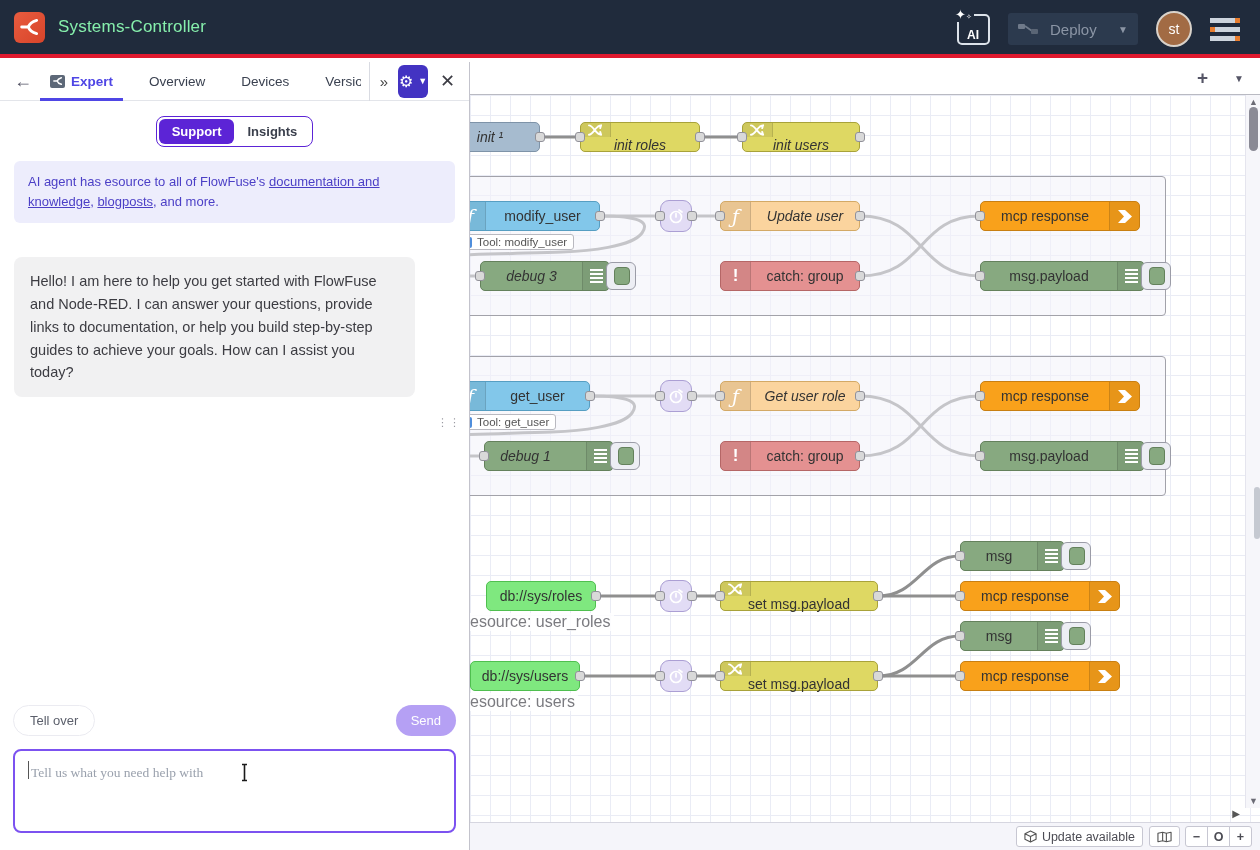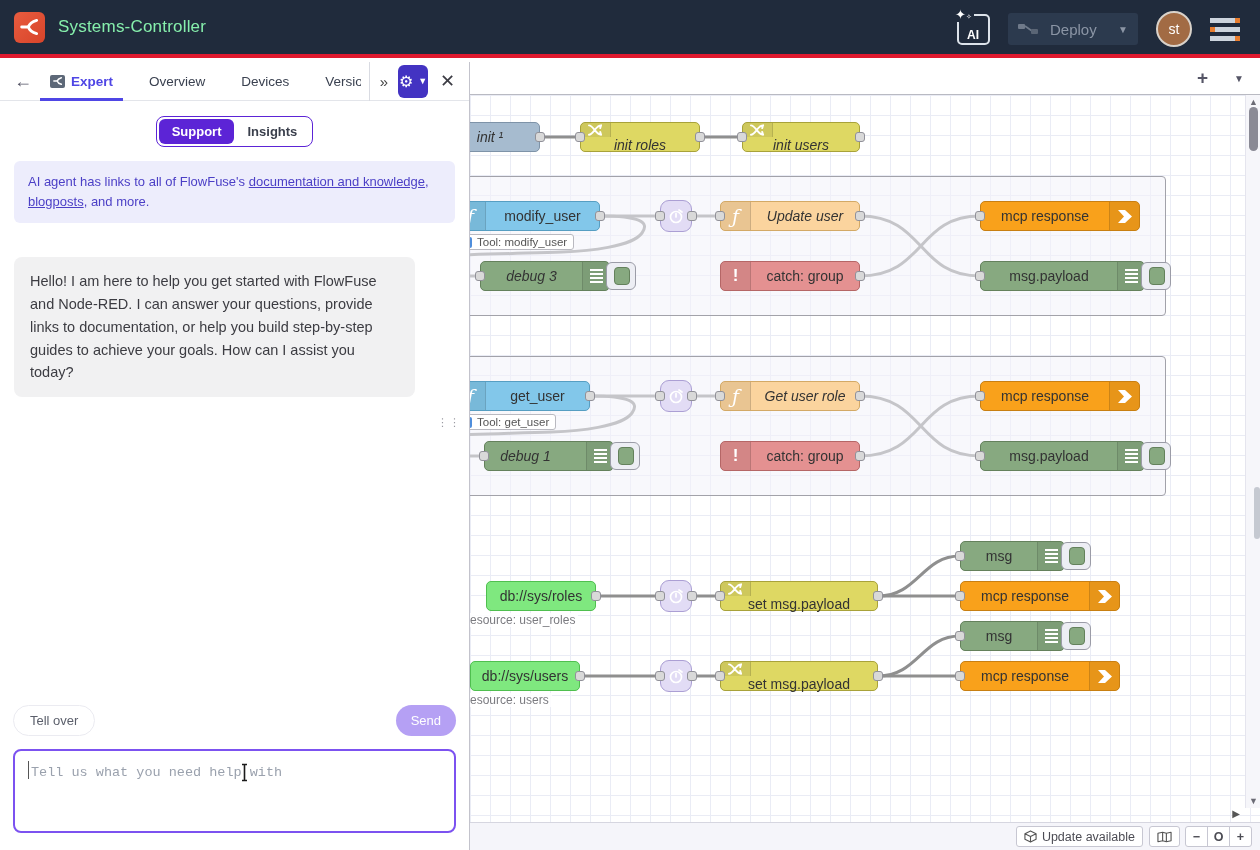--- a/index.html
+++ b/index.html
@@ -56,21 +56,21 @@
   .bubble { margin:20px 54px 0 14px; background:#f1f1f2; border-radius:8px; padding:13px 16px;
     font-size:14.5px; line-height:1.57; color:#3c3c42; flex:none; }
 
   .chat-controls { margin-top:auto; display:flex; align-items:center; padding:0 13px; flex:none; }
   .startover-btn { border:1px solid #ebebf1; background:#fff; border-radius:16px; padding:7px 16px;
     font-size:13px; color:#5b5f6b; cursor:pointer; }
   .send-btn { margin-left:auto; background:#b5a0f4; border:none; border-radius:16px; padding:8px 15px;
     font-size:13px; color:#fff; cursor:pointer; }
   .input-wrap { margin:13px; position:relative; flex:none; }
   .chat-input { width:100%; height:84px; border:2px solid #7c52f0; border-radius:8px; resize:none;
-    font-family:Liberation Mono, monospace; font-size:13.5px; color:#333; padding:14px 16px; outline:none; }
+    font-family:Liberation Serif, serif; font-size:13.5px; color:#333; padding:14px 16px; outline:none; }
   .chat-input::placeholder { color:#9aa1ad; }
   .fake-caret { position:absolute; left:15px; top:12px; width:1px; height:18px; background:#555; }
   .ibeam { position:absolute; left:226px; top:14px; }
   .grip { position:absolute; right:8px; top:356px; color:#9a9aa2; font-size:11px; letter-spacing:1px; line-height:9px; }
 
   
   #editor { position:absolute; left:470px; top:62px; width:790px; height:788px; background:#fff; }
   #flowtabs { position:absolute; left:0; top:0; width:790px; height:33px; background:#fff; border-bottom:1px solid #b9bac2; }
   #flowtabs .plus { position:absolute; right:52px; top:5px; color:#556; font-size:19px; font-weight:bold; cursor:pointer; }
   #flowtabs .list-caret { position:absolute; right:16px; top:11px; color:#556; font-size:10px; cursor:pointer; }
@@ -108,21 +108,21 @@
     border-radius:3px; top:50%; margin-top:-5px; cursor:crosshair; }
   .port.pin { left:-6px; } .port.pout { right:-6px; }
   .dbtn { position:absolute; right:-27px; top:0px; width:30px; height:28px; background:#edeef4;
     border:1px solid #9b9ca7; border-radius:6px; cursor:pointer; }
   .dbtn i { position:absolute; left:7px; top:4px; width:16px; height:18px; background:#87a980;
     border:1px solid #64815c; border-radius:4px; display:block; }
 
   .nbadge { position:absolute; height:16px; background:#fff; border:1px solid #b9b9c0; border-radius:3px;
     font-size:11.5px; color:#555; display:flex; align-items:center; padding:0 6px 0 4px; white-space:nowrap; }
   .nbadge .bsq { width:9px; height:11px; background:#4f8edc; border-radius:2px; margin-right:5px; }
-  .res-label { position:absolute; font-size:12px; color:#7b7b80; background:rgba(255,255,255,.85);
+  .res-label { position:absolute; font-size:16px; color:#7b7b80; background:rgba(255,255,255,.85);
     padding:0 3px; white-space:nowrap; }
 
   
   .vscroll { position:absolute; right:0; top:0; width:15px; height:713px; background:#f6f6fa; border-left:1px solid #e5e5ee; }
   .vscroll .arr { position:absolute; left:0; width:15px; text-align:center; color:#6b6b75; font-size:9px; cursor:pointer; }
   .vthumb { position:absolute; left:3px; top:12px; width:9px; height:44px; background:#8a8a95; border-radius:5px; cursor:grab; }
   .hscroll-arr { position:absolute; right:20px; bottom:3px; color:#555; font-size:10px; cursor:pointer; }
   .win-thumb { position:absolute; right:0; top:425px; width:6px; height:52px; background:#c5c9d1; border-radius:3px; }
 
   
@@ -200,21 +200,21 @@
   </div>
 
   <div class="toggle-row">
     <div class="seg-group">
       <span class="seg on">Support</span>
       <span class="seg">Insights</span>
     </div>
   </div>
 
   <div class="info-box">
-    <span>AI agent has links to all of FlowFuse's </span><a>documentation and knowledge</a><span>, </span><a>blogposts</a><span>, and more.</span>
+    <span>AI agent has esource to all of FlowFuse's </span><a>documentation and knowledge</a><span>, </span><a>blogposts</a><span>, and more.</span>
   </div>
 
   <div class="bubble">Hello! I am here to help you get started with FlowFuse and Node-RED. I can answer your questions, provide links to documentation, or help you build step-by-step guides to achieve your goals. How can I assist you today?</div>
 
   <div class="grip">⋮⋮</div>
 
   <div class="chat-controls">
     <button class="startover-btn">Tell over</button>
     <button class="send-btn">Send</button>
   </div>

